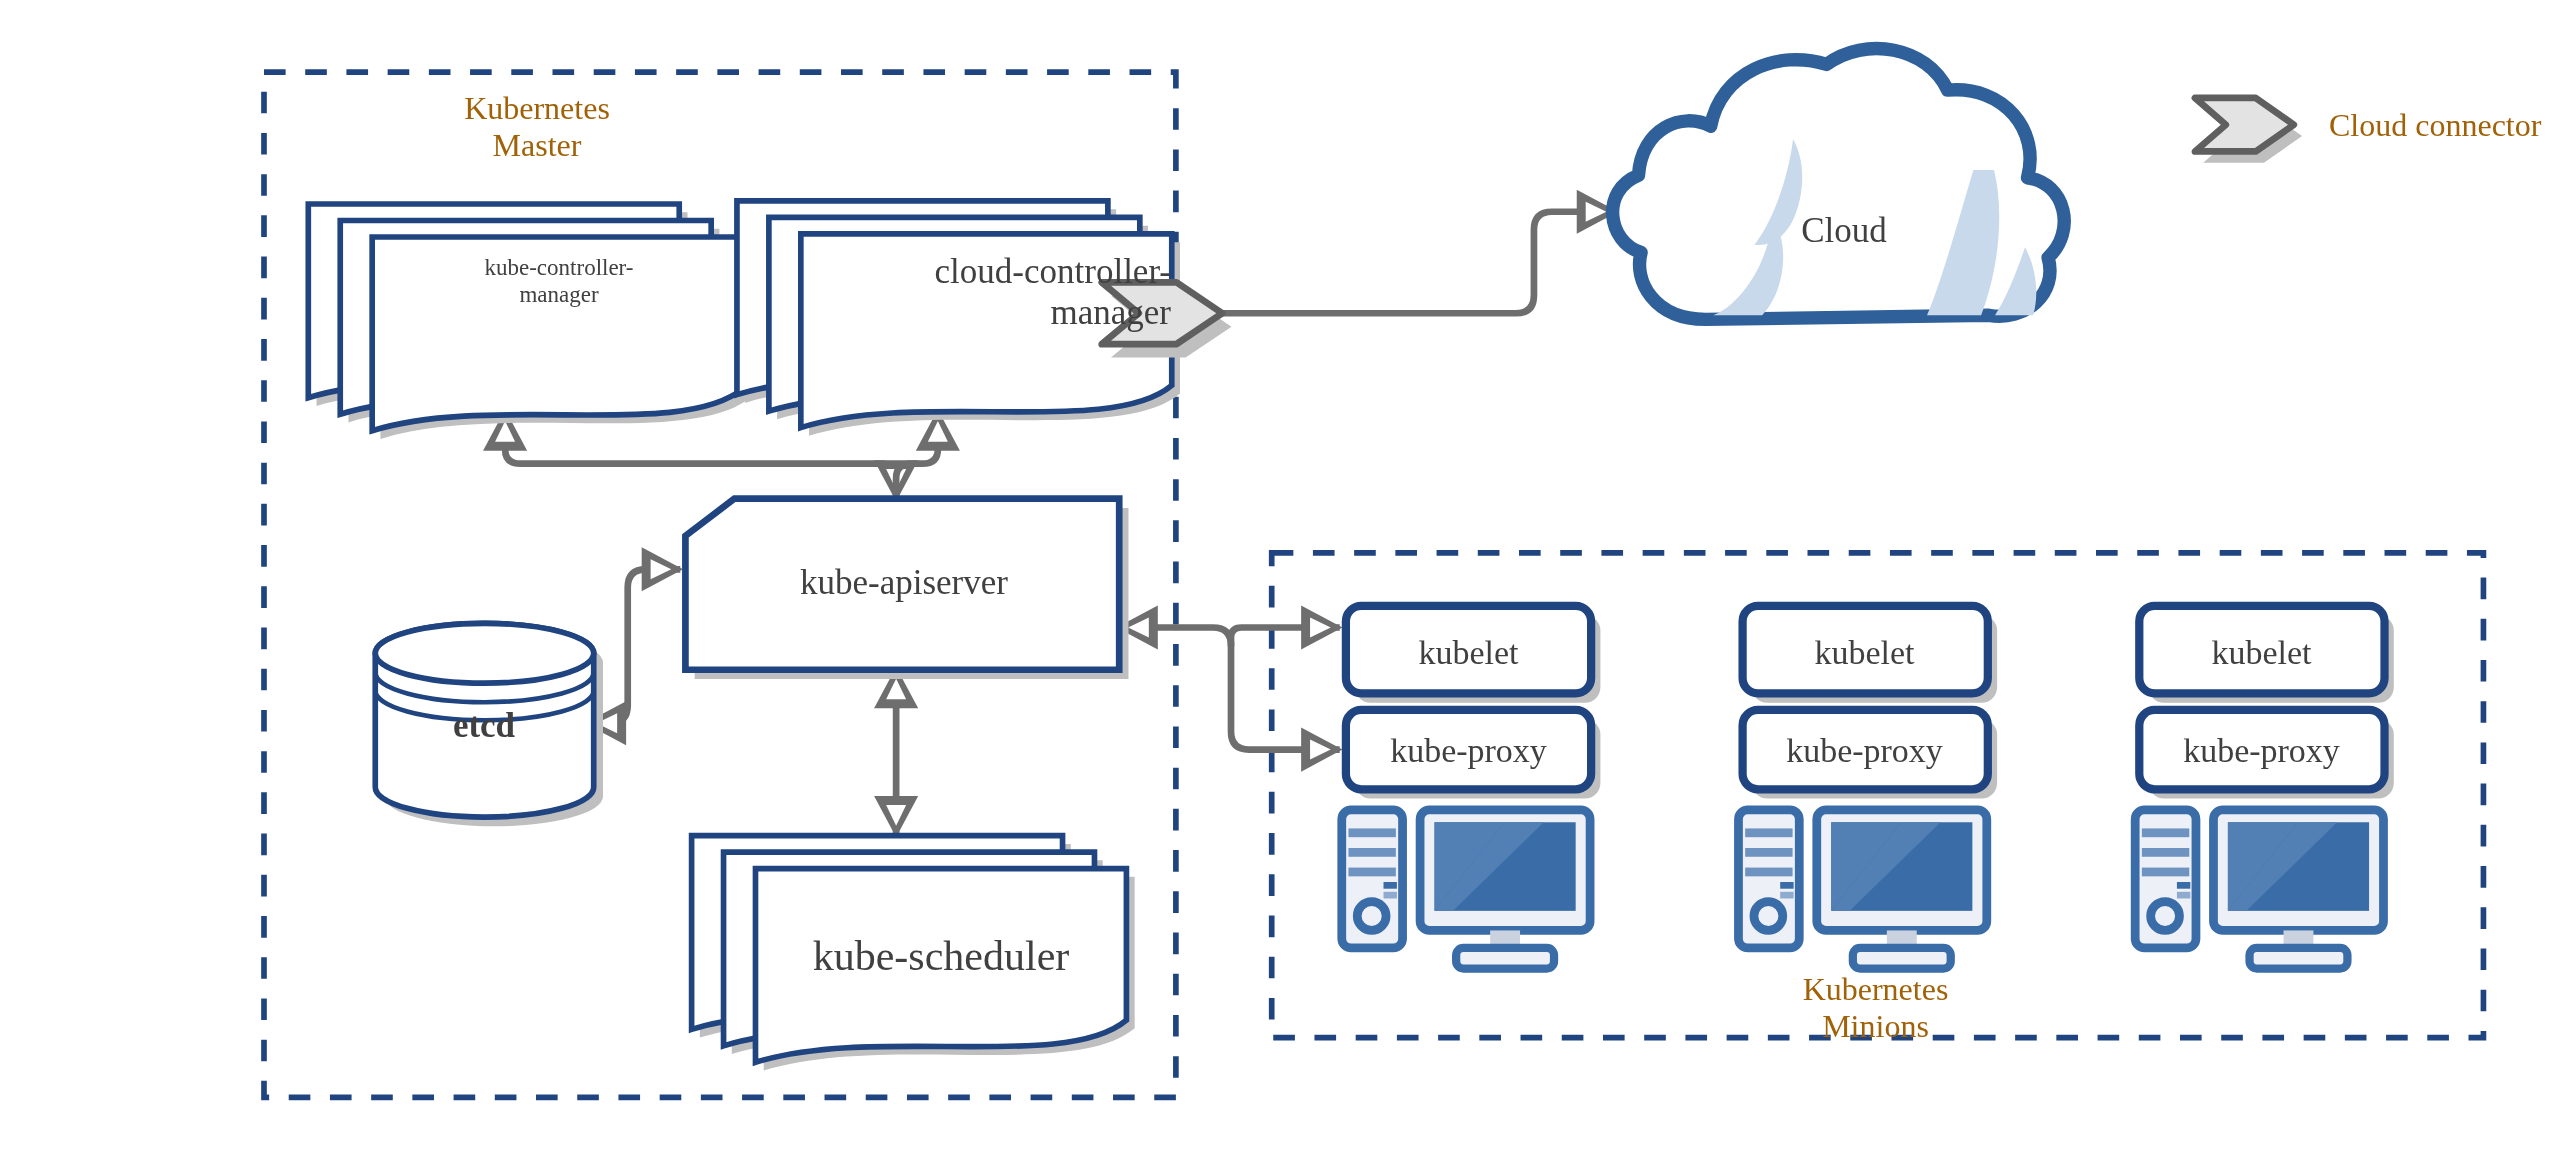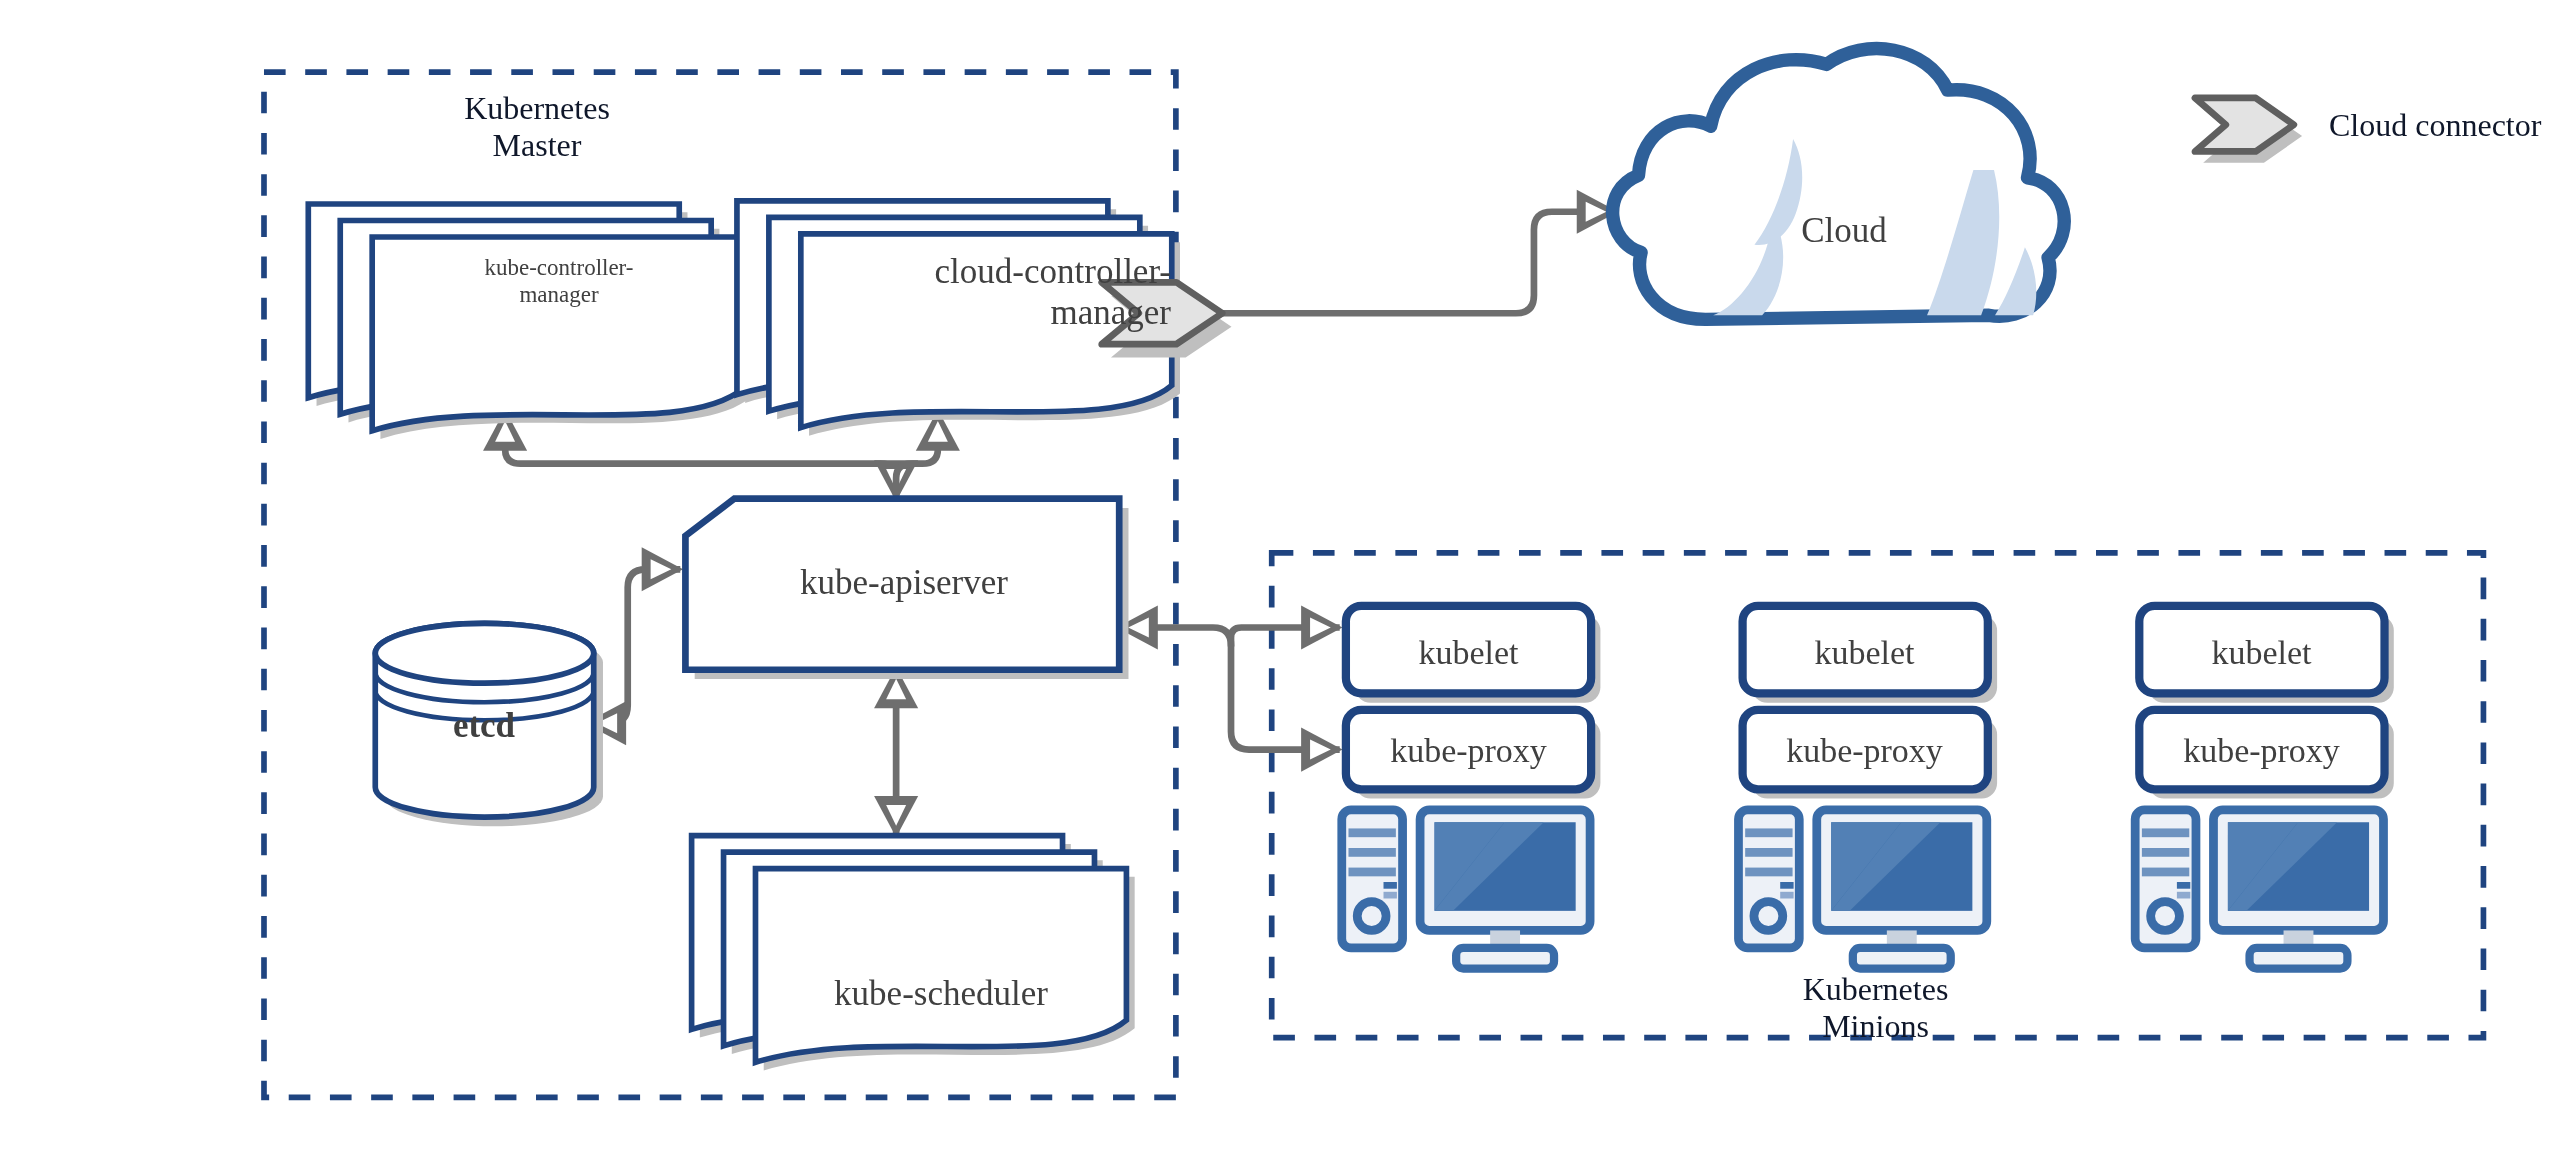--- a/index.html
+++ b/index.html
@@ -1,21 +1,21 @@
 <!DOCTYPE html>
 <html style="font-size:8.2px"><head>
 <meta charset="utf-8">
 <style>
   html,body{margin:0;padding:0;background:#ffffff;}
   body{font-family:"Liberation Serif", serif;}
   #stage{position:relative;width:2665px;height:1153px;background:#fff;overflow:hidden;}
   #canvas{position:absolute;inset:0;width:2665px;height:1153px;}
   .lbl{position:absolute;text-align:center;line-height:1.16;white-space:pre-line;pointer-events:none;}
   .lbl-blue{color:#404040;font-family:"Liberation Serif", serif;}
-  .lbl-gray{color:#0f172a;font-family:"Liberation Serif", serif;}
+  .lbl-gray{color:#a16207;font-family:"Liberation Serif", serif;}
 </style>
 </head>
 <body>
 
 <div id="stage">
 
   <svg id="canvas" viewBox="0 0 5172 2238" xmlns="http://www.w3.org/2000/svg">
     <defs>
       <marker id="ahOpen" viewBox="0 0 14 14" refX="12.2" refY="7" markerWidth="7.2" markerHeight="7.2" orient="auto-start-reverse" markerUnits="strokeWidth">
         <path d="M1,0.6 L13,7 L1,13.4 L1,0.6 Z" fill="#6E6E6E"></path>
@@ -216,21 +216,21 @@
   <div class="lbl lbl-blue" style="left:376px;top:255px;width:366px;font-size:23px;">kube-controller-
 manager</div>
 
   <div class="lbl lbl-blue" style="left:805px;top:252px;width:366px;font-size:35px;text-align:right;">cloud-controller-
 manager</div>
 
   <div class="lbl lbl-blue" style="left:690px;top:563px;width:428px;font-size:35px;text-align:center;">kube-apiserver</div>
 
   <div class="lbl lbl-blue" style="left:376px;top:706px;width:216px;font-size:35px;font-weight:bold;">etcd</div>
 
-  <div class="lbl lbl-blue" style="left:757px;top:974px;width:368px;font-size:35px;text-align:center;">kube-scheduler</div>
+  <div class="lbl lbl-blue" style="left:757px;top:932px;width:368px;font-size:42px;text-align:center;">kube-scheduler</div>
 
   <div class="lbl lbl-blue" style="left:1741px;top:211px;width:206px;font-size:35px;">Cloud</div>
 
   <div class="lbl lbl-gray" style="left:2329px;top:107px;width:319px;font-size:32px;text-align:left;">Cloud connector</div>
 
   <div class="lbl lbl-blue" style="left:1346px;top:633px;width:245px;font-size:34px;">kubelet</div>
   <div class="lbl lbl-blue" style="left:1346px;top:731px;width:245px;font-size:34px;">kube-proxy</div>
 
   <div class="lbl lbl-blue" style="left:1742px;top:633px;width:245px;font-size:34px;">kubelet</div>
   <div class="lbl lbl-blue" style="left:1742px;top:731px;width:245px;font-size:34px;">kube-proxy</div>

